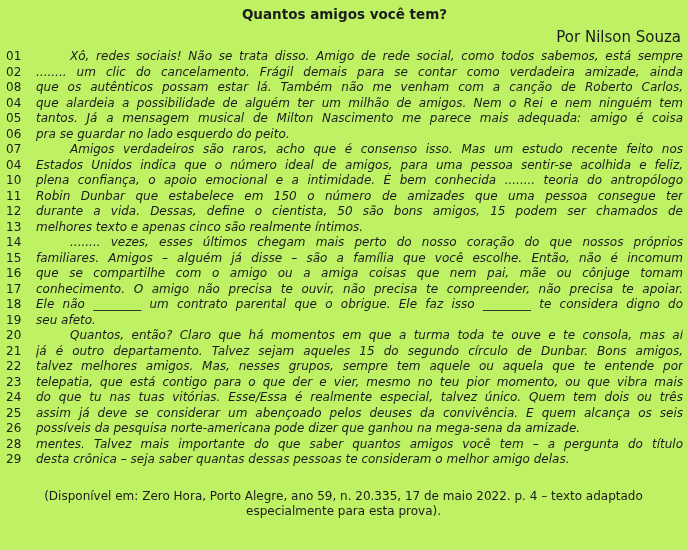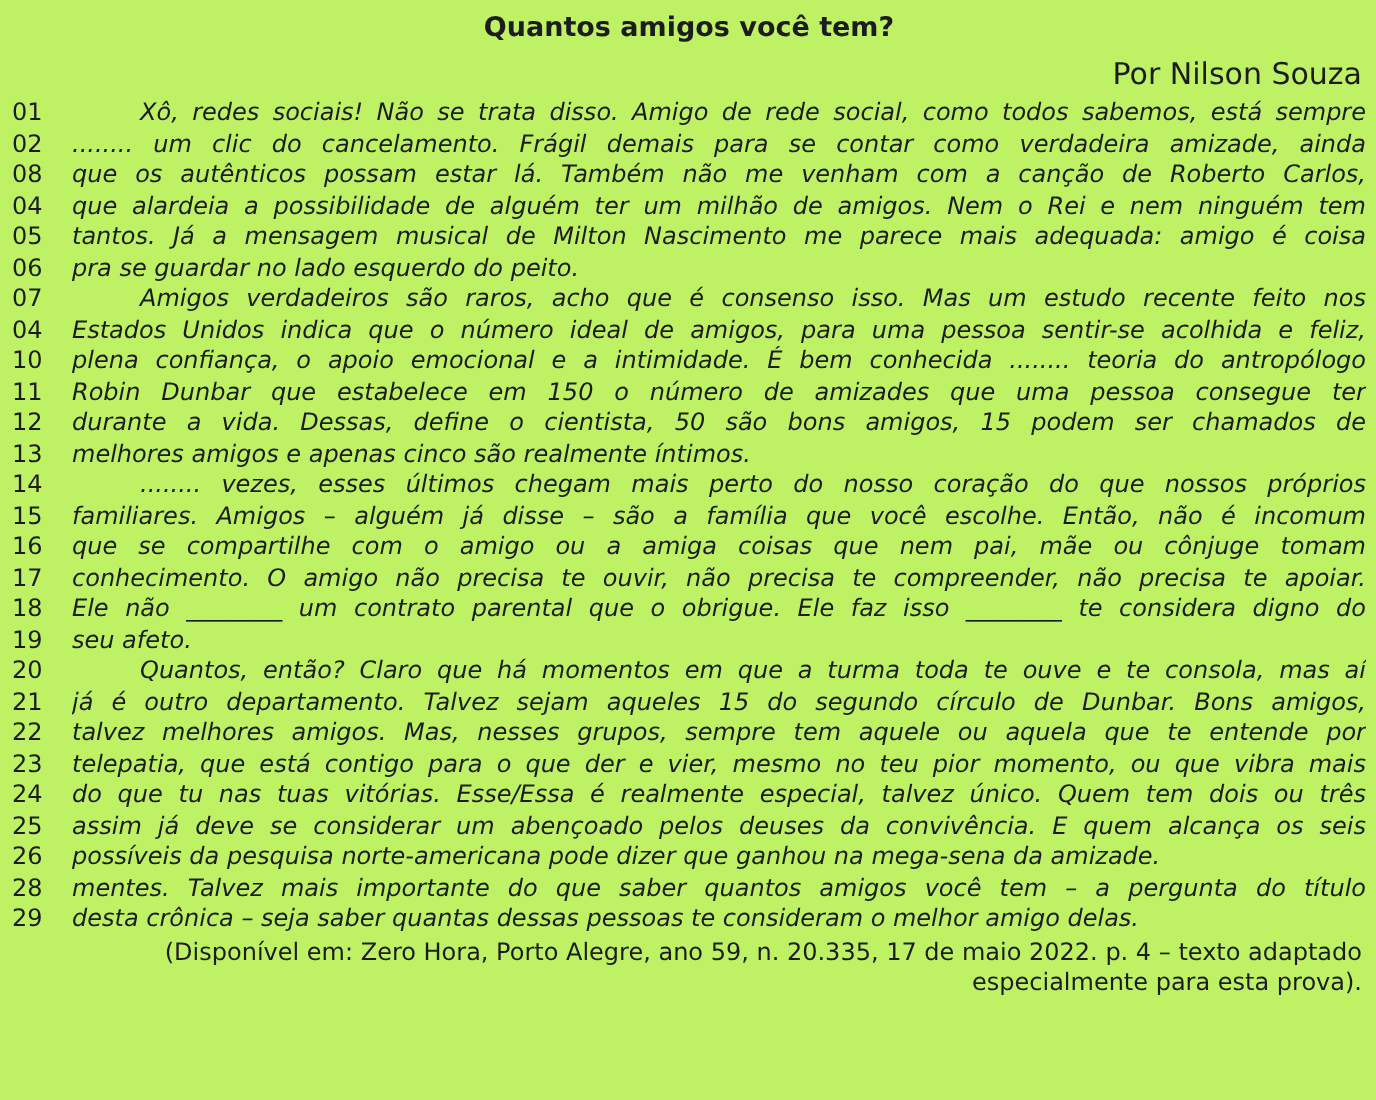--- a/index.html
+++ b/index.html
@@ -50,22 +50,22 @@
     white-space: nowrap;
     font-style: italic;
   }
   .line.nojust .txt {
     text-align-last: left;
   }
   .line.indent .txt {
     text-indent: 34px;
   }
   .source {
-    margin-top: 1px;
-    text-align: right;
+    margin-top: 21px;
+    text-align: center;
     font-size: 12px;
     line-height: 15.5px;
     padding-right: 2px;
   }
 </style>
 </head>
 <body>
 
 <div class="page">
   <div class="title">Quantos amigos você tem?</div>
@@ -110,21 +110,21 @@
       <div class="line">
         <span class="num">11</span>
         <span class="txt">Robin Dunbar que estabelece em 150 o número de amizades que uma pessoa consegue ter</span>
       </div>
       <div class="line">
         <span class="num">12</span>
         <span class="txt">durante a vida. Dessas, define o cientista, 50 são bons amigos, 15 podem ser chamados de</span>
       </div>
       <div class="line nojust">
         <span class="num">13</span>
-        <span class="txt">melhores amigos e apenas cinco são realmente íntimos.</span>
+        <span class="txt">melhores texto e apenas cinco são realmente íntimos.</span>
       </div>
       <div class="line indent">
         <span class="num">14</span>
         <span class="txt">........ vezes, esses últimos chegam mais perto do nosso coração do que nossos próprios</span>
       </div>
       <div class="line">
         <span class="num">15</span>
         <span class="txt">familiares. Amigos – alguém já disse – são a família que você escolhe. Então, não é incomum</span>
       </div>
       <div class="line">

